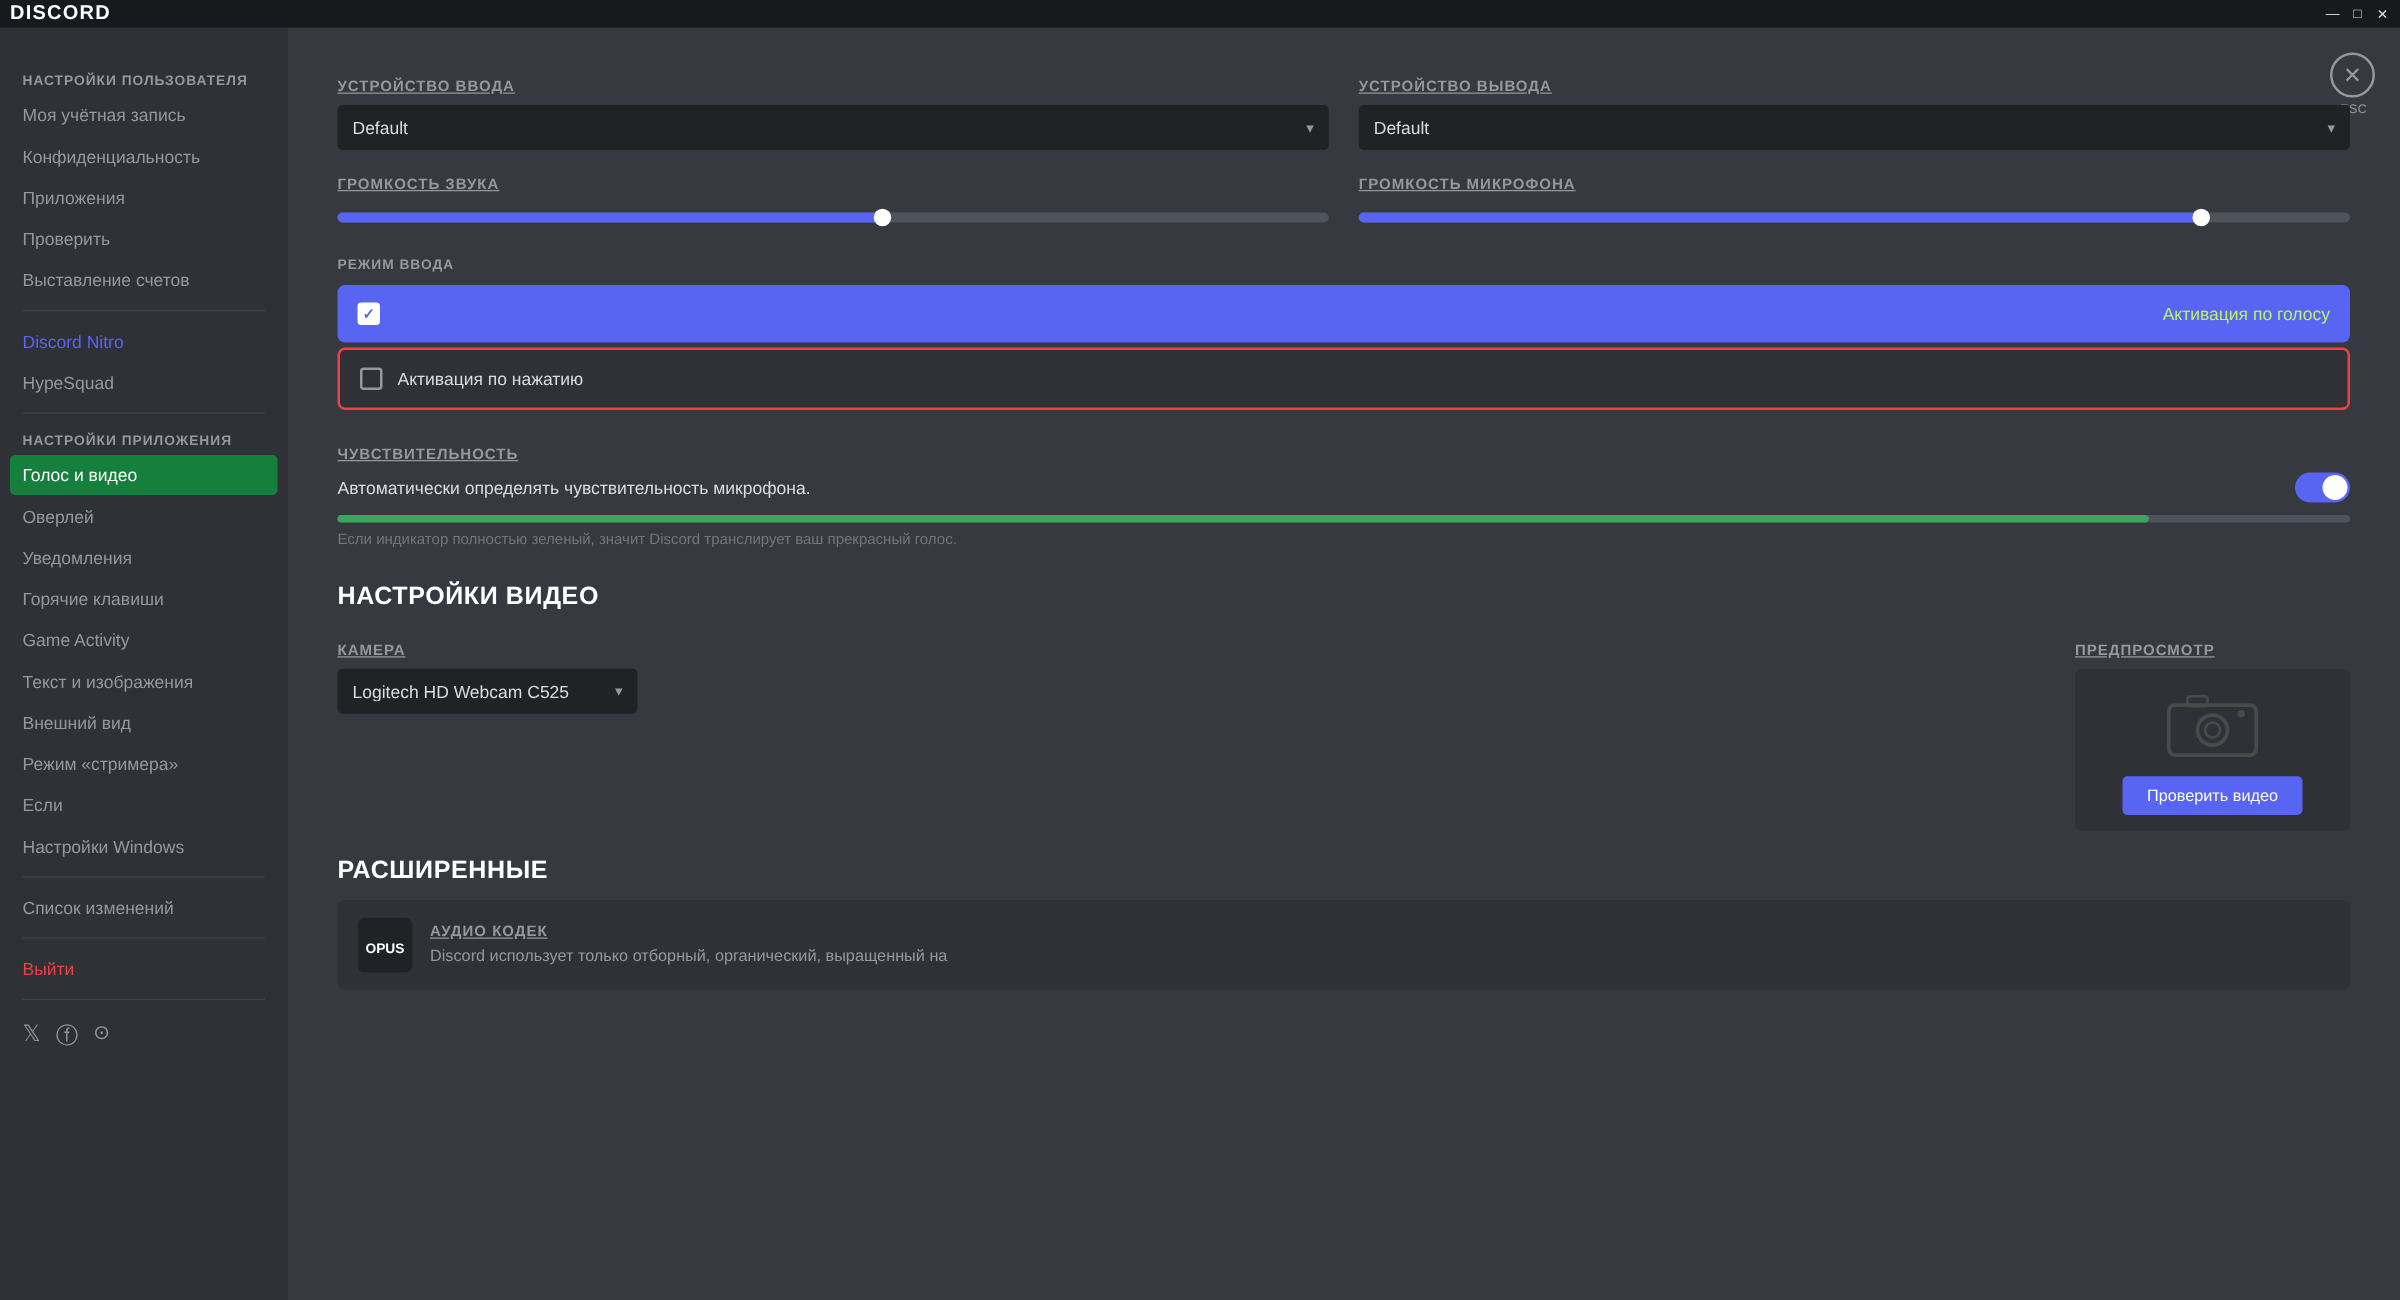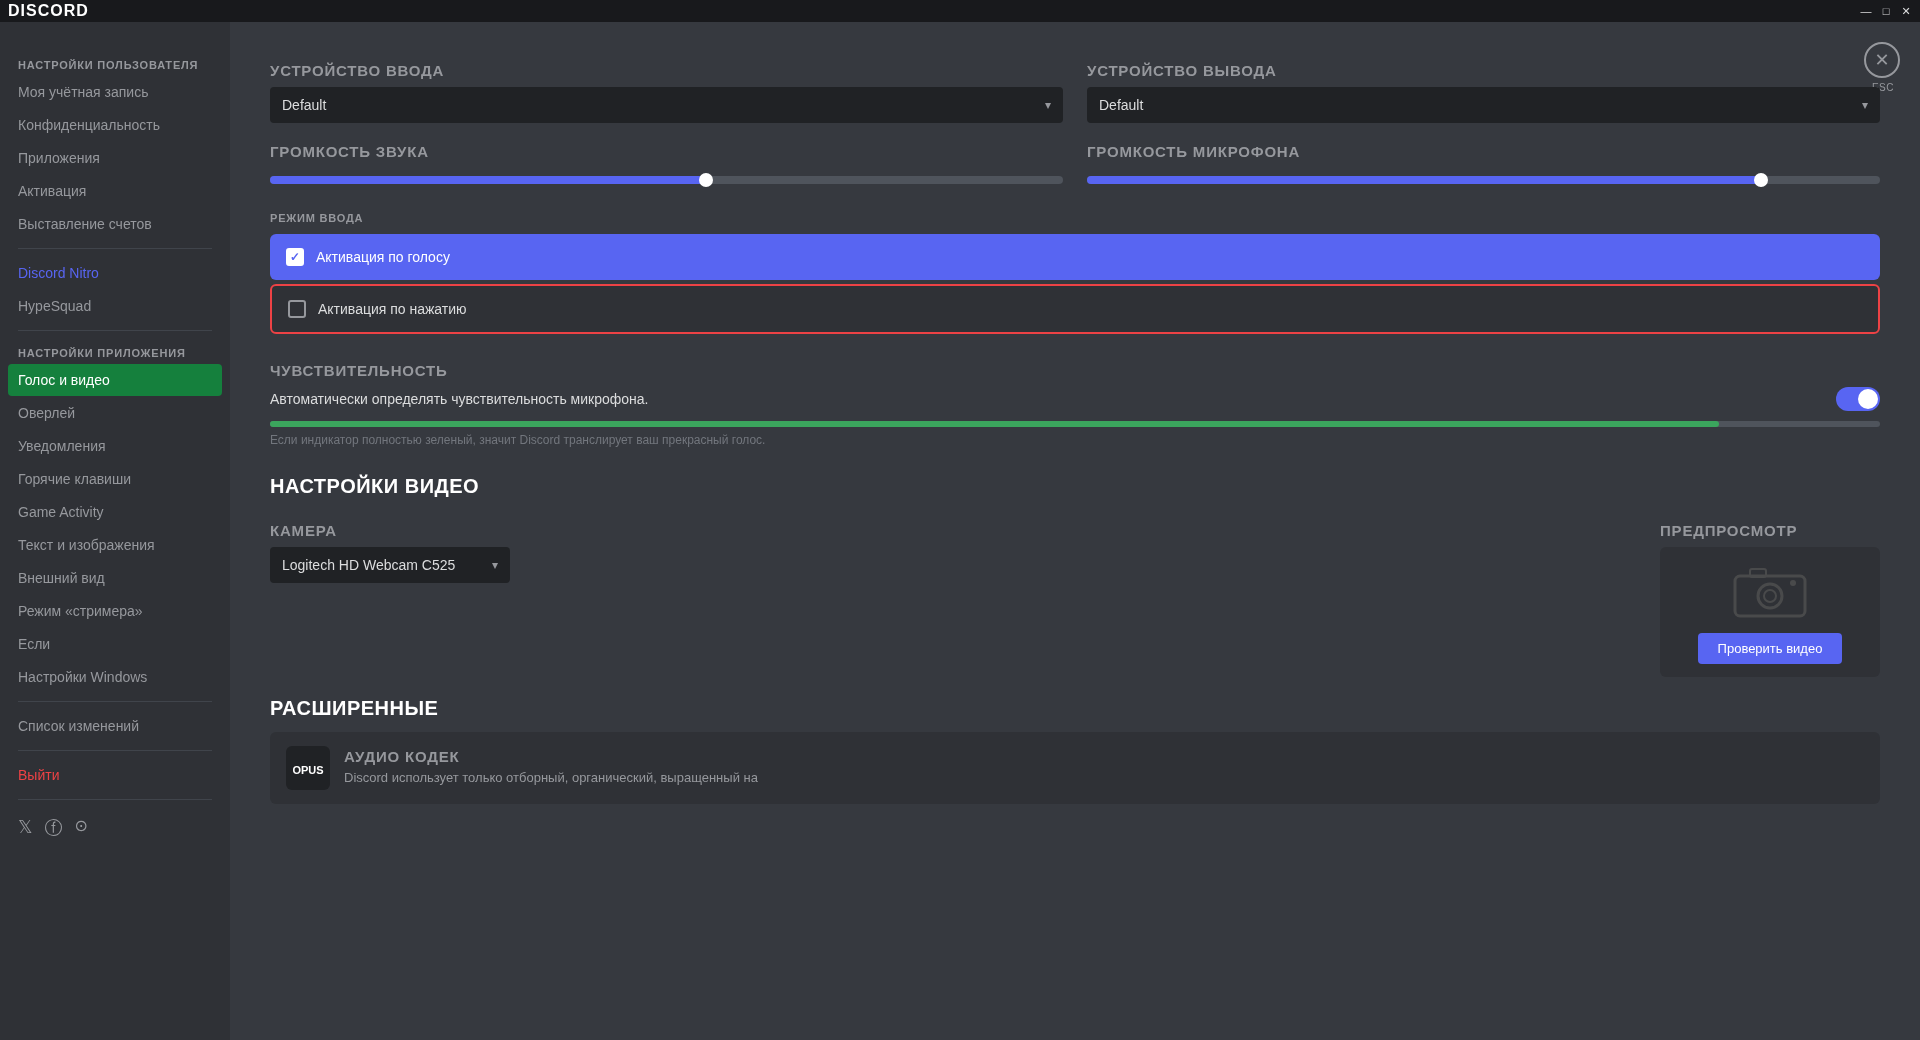--- a/index.html
+++ b/index.html
@@ -139,26 +139,27 @@
     }
     .settings-row {
       display: flex;
       gap: 24px;
       margin-bottom: 20px;
     }
     .settings-col {
       flex: 1;
     }
     .field-label {
-      font-size: 15px;
+      font-size: 12px;
       font-weight: 700;
       color: #96989d;
       text-transform: uppercase;
       letter-spacing: 0.8px;
       margin-bottom: 8px;
+      text-decoration: underline;
     }
     .select-wrapper {
       position: relative;
       border-radius: 15px;
     }
     .select-box {
       width: 100%;
       background: #202225;
       border: none;
       border-radius: 4px;
@@ -215,21 +216,22 @@
       display: flex;
       align-items: center;
       gap: 12px;
       padding: 14px 16px;
       border-radius: 6px;
       margin-bottom: 4px;
       cursor: pointer;
     }
     .input-option.selected {
       background: #5865f2;
-      color: #ffffff;
+      color: #bef264;
+      justify-content: space-between;
     }
     .input-option.unselected {
       background: #2f3136;
       color: #dcddde;
       border: 2px solid #ed4245;
     }
     .checkbox-icon {
       width: 18px;
       height: 18px;
       border-radius: 3px;
@@ -375,21 +377,21 @@
     <div class="sidebar-item">
       <span>Моя учётная запись</span>
     </div>
     <div class="sidebar-item">
       <span>Конфиденциальность</span>
     </div>
     <div class="sidebar-item">
       <span>Приложения</span>
     </div>
     <div class="sidebar-item">
-      <span>Активация</span>
+      <span>Проверить</span>
     </div>
     <div class="sidebar-item">
       <span>Выставление счетов</span>
     </div>
 
     <div class="sidebar-divider"></div>
 
     <div class="sidebar-item nitro">
       <span>Discord Nitro</span>
     </div>

